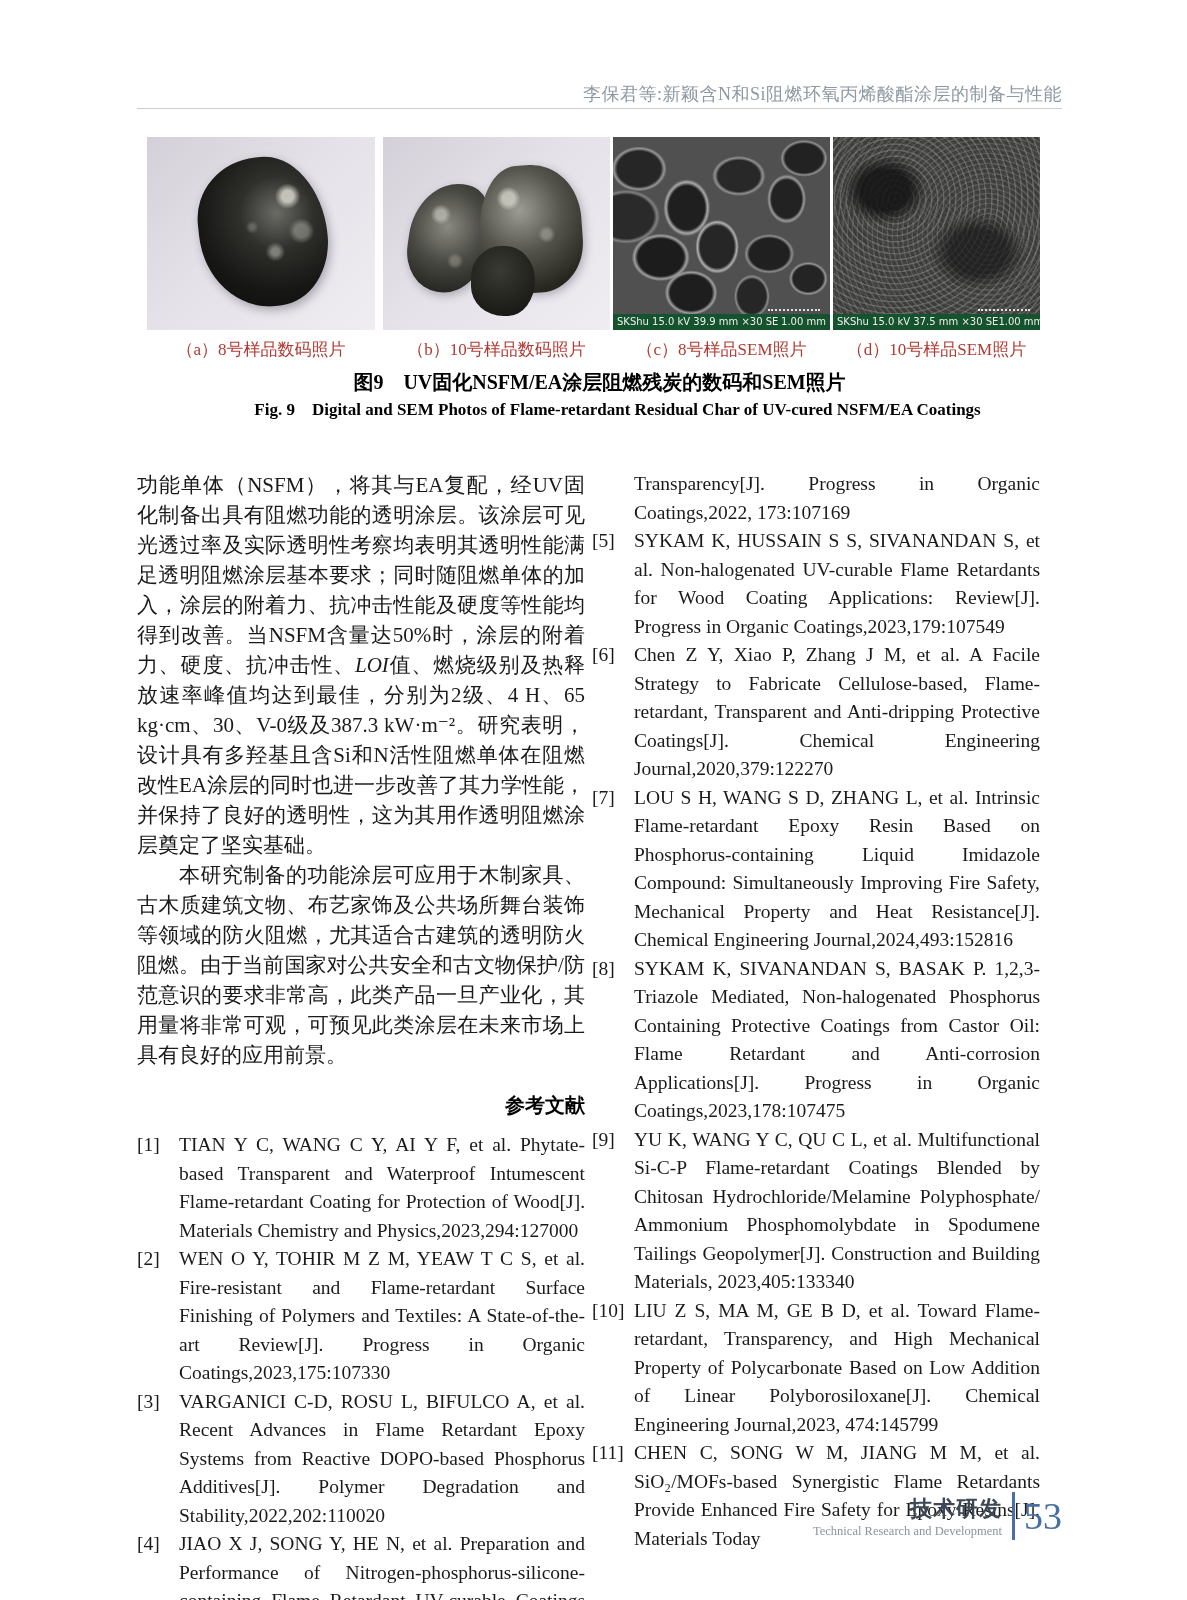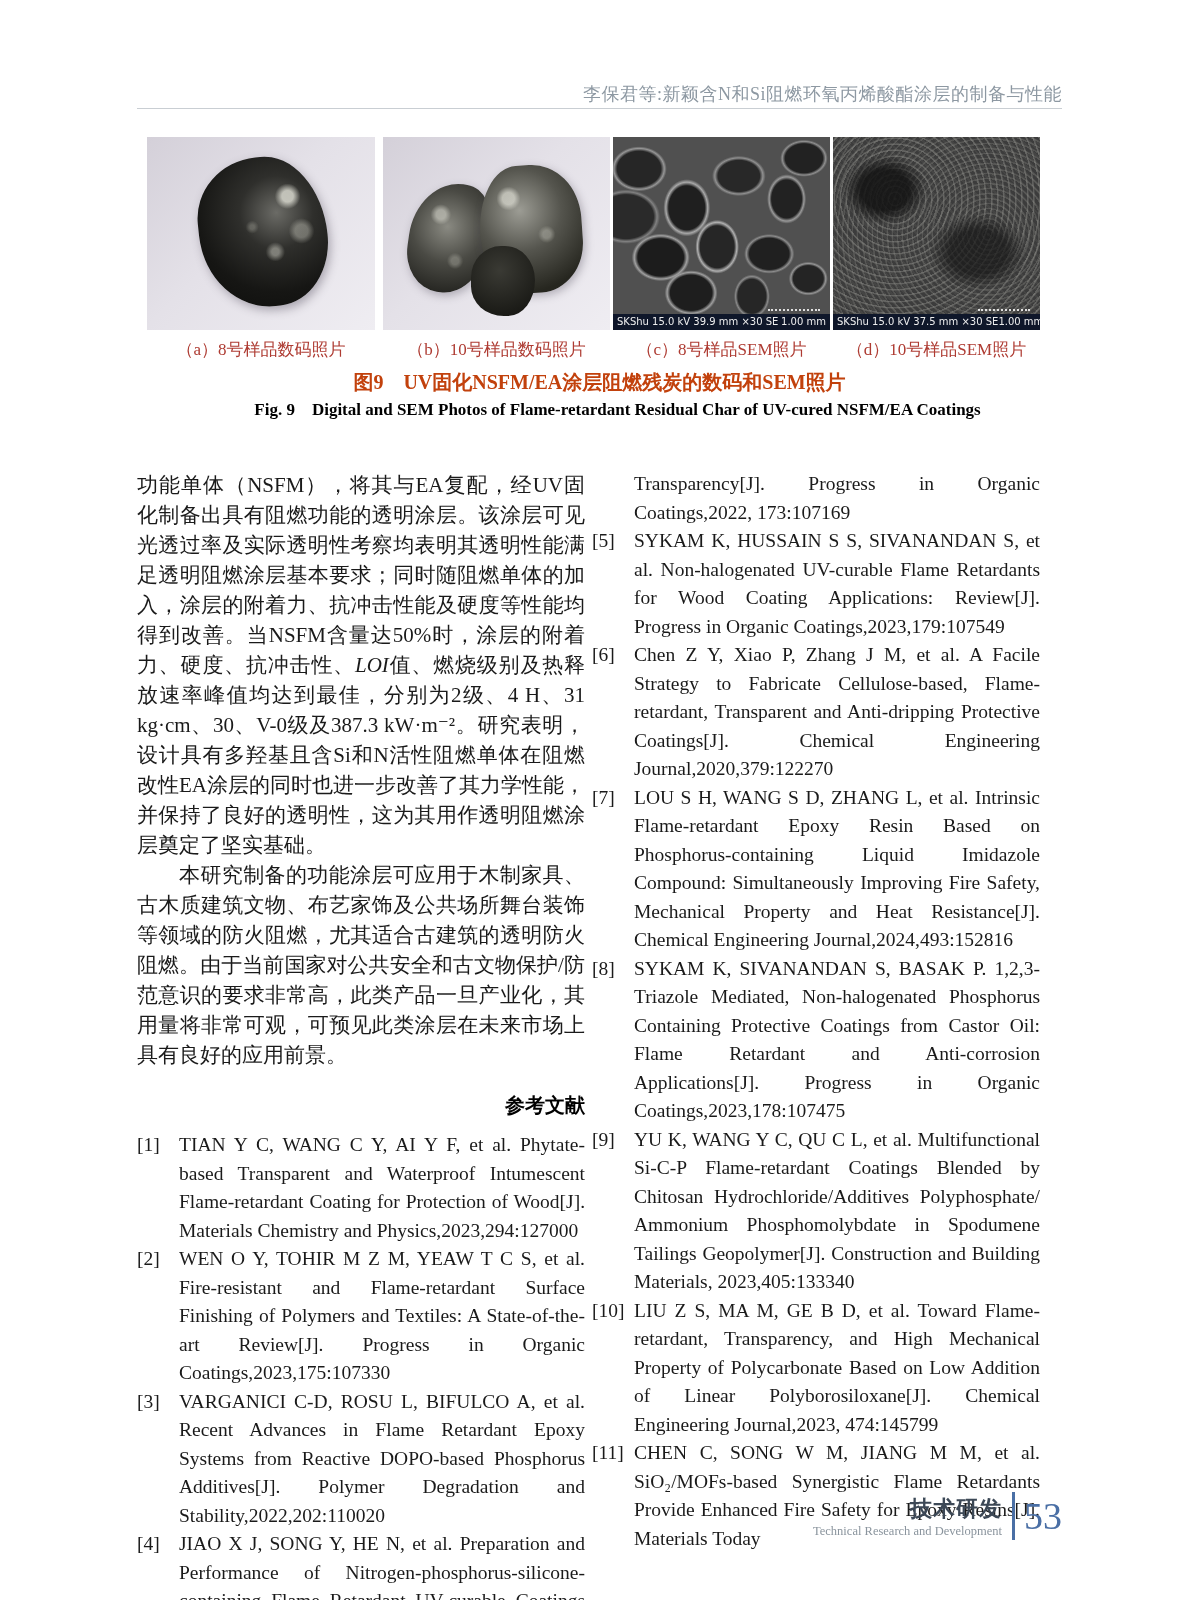--- a/index.html
+++ b/index.html
@@ -59,33 +59,33 @@
     radial-gradient(ellipse 40px 34px at 36% 88%,#1e1e1e 0 52%,#9e9e9e 60%,transparent 66%),
     radial-gradient(ellipse 28px 34px at 64% 90%,#262626 0 50%,#8a8a8a 58%,transparent 64%),
     radial-gradient(ellipse 50px 40px at 6% 45%,#2a2a2a 0 55%,#808080 62%,transparent 68%),
     radial-gradient(ellipse 36px 28px at 88% 12%,#222222 0 52%,#8e8e8e 60%,transparent 66%);}
   .sem-d-img{position:absolute;inset:0 0 16px 0;background-color:#3c3c3c;background-image:
     radial-gradient(ellipse 60px 50px at 25% 30%,rgba(18,18,18,.85) 0 40%,transparent 70%),
     radial-gradient(ellipse 70px 55px at 70% 65%,rgba(22,22,22,.7) 0 40%,transparent 70%),
     repeating-radial-gradient(circle at 30% 35%,rgba(150,150,145,.4) 0 1px,transparent 2px 6px),
     repeating-radial-gradient(circle at 75% 55%,rgba(130,130,125,.35) 0 1px,transparent 2px 5px),
     repeating-linear-gradient(45deg,rgba(95,95,92,.25) 0 2px,transparent 2px 5px);}
-  .sem-bar{position:absolute;left:0;right:0;bottom:0;height:16px;background:#0f172a;color:#eeeeee;
+  .sem-bar{position:absolute;left:0;right:0;bottom:0;height:16px;background:#14532d;color:#eeeeee;
     font-family:"DejaVu Sans","Liberation Sans",sans-serif;font-size:10px;line-height:16px;
     display:flex;justify-content:space-between;padding:0 4px;white-space:nowrap;}
   .scale-dots{position:absolute;right:10px;bottom:19px;width:52px;border-bottom:2px dotted rgba(240,240,240,.9);}
 
   
   .caption-row{position:absolute;top:338px;left:147px;display:flex;color:#ae3b32;font-size:17px;}
   .caption-cell{text-align:center;}
   .ca{width:228px;margin-right:8px;} .cb{width:227px;margin-right:3px;}
   .cc{width:217px;margin-right:3px;} .cd{width:207px;}
 
   .fig-caption-cn{position:absolute;top:369px;left:137px;width:925px;text-align:center;
-    font-weight:bold;font-size:20px;color:#c2410c;}
+    font-weight:bold;font-size:20px;color:#000000;}
   .fig-caption-en{position:absolute;top:398px;left:155px;width:925px;text-align:center;
     font-weight:bold;font-size:17px;color:#000;}
 
   
   .col{position:absolute;top:470px;width:448px;text-align:justify;}
   .col-left{left:137px;}
   .col-right{left:592px;}
   .para{margin:0;font-size:21px;line-height:30px;}
   .para.indent{text-indent:2em;}
   .loi{font-style:italic;}
@@ -143,21 +143,21 @@
     <div class="caption-cell ca">（a）8号样品数码照片</div>
     <div class="caption-cell cb">（b）10号样品数码照片</div>
     <div class="caption-cell cc">（c）8号样品SEM照片</div>
     <div class="caption-cell cd">（d）10号样品SEM照片</div>
   </div>
 
   <div class="fig-caption-cn">图9　UV固化NSFM/EA涂层阻燃残炭的数码和SEM照片</div>
   <div class="fig-caption-en">Fig. 9　Digital and SEM Photos of Flame-retardant Residual Char of UV-cured NSFM/EA Coatings</div>
 
   <div class="col col-left">
-    <p class="para"><span>功能单体（NSFM），将其与EA复配，经UV固化制备出具有阻燃功能的透明涂层。该涂层可见光透过率及实际透明性考察均表明其透明性能满足透明阻燃涂层基本要求；同时随阻燃单体的加入，涂层的附着力、抗冲击性能及硬度等性能均得到改善。当NSFM含量达50%时，涂层的附着力、硬度、抗冲击性、</span><i class="loi">LOI</i><span>值、燃烧级别及热释放速率峰值均达到最佳，分别为2级、4 H、31 kg·cm、30、V-0级及387.3 kW·m⁻²。研究表明，设计具有多羟基且含Si和N活性阻燃单体在阻燃改性EA涂层的同时也进一步改善了其力学性能，并保持了良好的透明性，这为其用作透明阻燃涂层奠定了坚实基础。</span></p>
+    <p class="para"><span>功能单体（NSFM），将其与EA复配，经UV固化制备出具有阻燃功能的透明涂层。该涂层可见光透过率及实际透明性考察均表明其透明性能满足透明阻燃涂层基本要求；同时随阻燃单体的加入，涂层的附着力、抗冲击性能及硬度等性能均得到改善。当NSFM含量达50%时，涂层的附着力、硬度、抗冲击性、</span><i class="loi">LOI</i><span>值、燃烧级别及热释放速率峰值均达到最佳，分别为2级、4 H、65 kg·cm、30、V-0级及387.3 kW·m⁻²。研究表明，设计具有多羟基且含Si和N活性阻燃单体在阻燃改性EA涂层的同时也进一步改善了其力学性能，并保持了良好的透明性，这为其用作透明阻燃涂层奠定了坚实基础。</span></p>
     <p class="para indent">本研究制备的功能涂层可应用于木制家具、古木质建筑文物、布艺家饰及公共场所舞台装饰等领域的防火阻燃，尤其适合古建筑的透明防火阻燃。由于当前国家对公共安全和古文物保护/防范意识的要求非常高，此类产品一旦产业化，其用量将非常可观，可预见此类涂层在未来市场上具有良好的应用前景。</p>
     <div class="refs-heading">参考文献</div>
     <div>
 
         <div class="ref">
           <span class="ref-num">[1]</span>
           <span>TIAN Y C, WANG C Y, AI Y F, et al. Phytate-based Transparent and Waterproof Intumescent Flame-retardant Coating for Protection of Wood[J]. Materials Chemistry and Physics,2023,294:127000</span>
         </div>
 
         <div class="ref">
@@ -196,21 +196,21 @@
           <span>LOU S H, WANG S D, ZHANG L, et al. Intrinsic Flame-retardant Epoxy Resin Based on Phosphorus-containing Liquid Imidazole Compound: Simultaneously Improving Fire Safety, Mechanical Property and Heat Resistance[J]. Chemical Engineering Journal,2024,493:152816</span>
         </div>
 
         <div class="ref">
           <span class="ref-num">[8]</span>
           <span>SYKAM K, SIVANANDAN S, BASAK P. 1,2,3-Triazole Mediated, Non-halogenated Phosphorus Containing Protective Coatings from Castor Oil: Flame Retardant and Anti-corrosion Applications[J]. Progress in Organic Coatings,2023,178:107475</span>
         </div>
 
         <div class="ref">
           <span class="ref-num">[9]</span>
-          <span>YU K, WANG Y C, QU C L, et al. Multifunctional Si-C-P Flame-retardant Coatings Blended by Chitosan Hydrochloride/Additives Polyphosphate/ Ammonium Phosphomolybdate in Spodumene Tailings Geopolymer[J]. Construction and Building Materials, 2023,405:133340</span>
+          <span>YU K, WANG Y C, QU C L, et al. Multifunctional Si-C-P Flame-retardant Coatings Blended by Chitosan Hydrochloride/Melamine Polyphosphate/ Ammonium Phosphomolybdate in Spodumene Tailings Geopolymer[J]. Construction and Building Materials, 2023,405:133340</span>
         </div>
 
         <div class="ref">
           <span class="ref-num">[10]</span>
           <span>LIU Z S, MA M, GE B D, et al. Toward Flame-retardant, Transparency, and High Mechanical Property of Polycarbonate Based on Low Addition of Linear Polyborosiloxane[J]. Chemical Engineering Journal,2023, 474:145799</span>
         </div>
 
         <div class="ref">
           <span class="ref-num">[11]</span>
           <span>CHEN C, SONG W M, JIANG M M, et al. SiO₂/MOFs-based Synergistic Flame Retardants Provide Enhanced Fire Safety for Epoxy Resins[J]. Materials Today</span>

